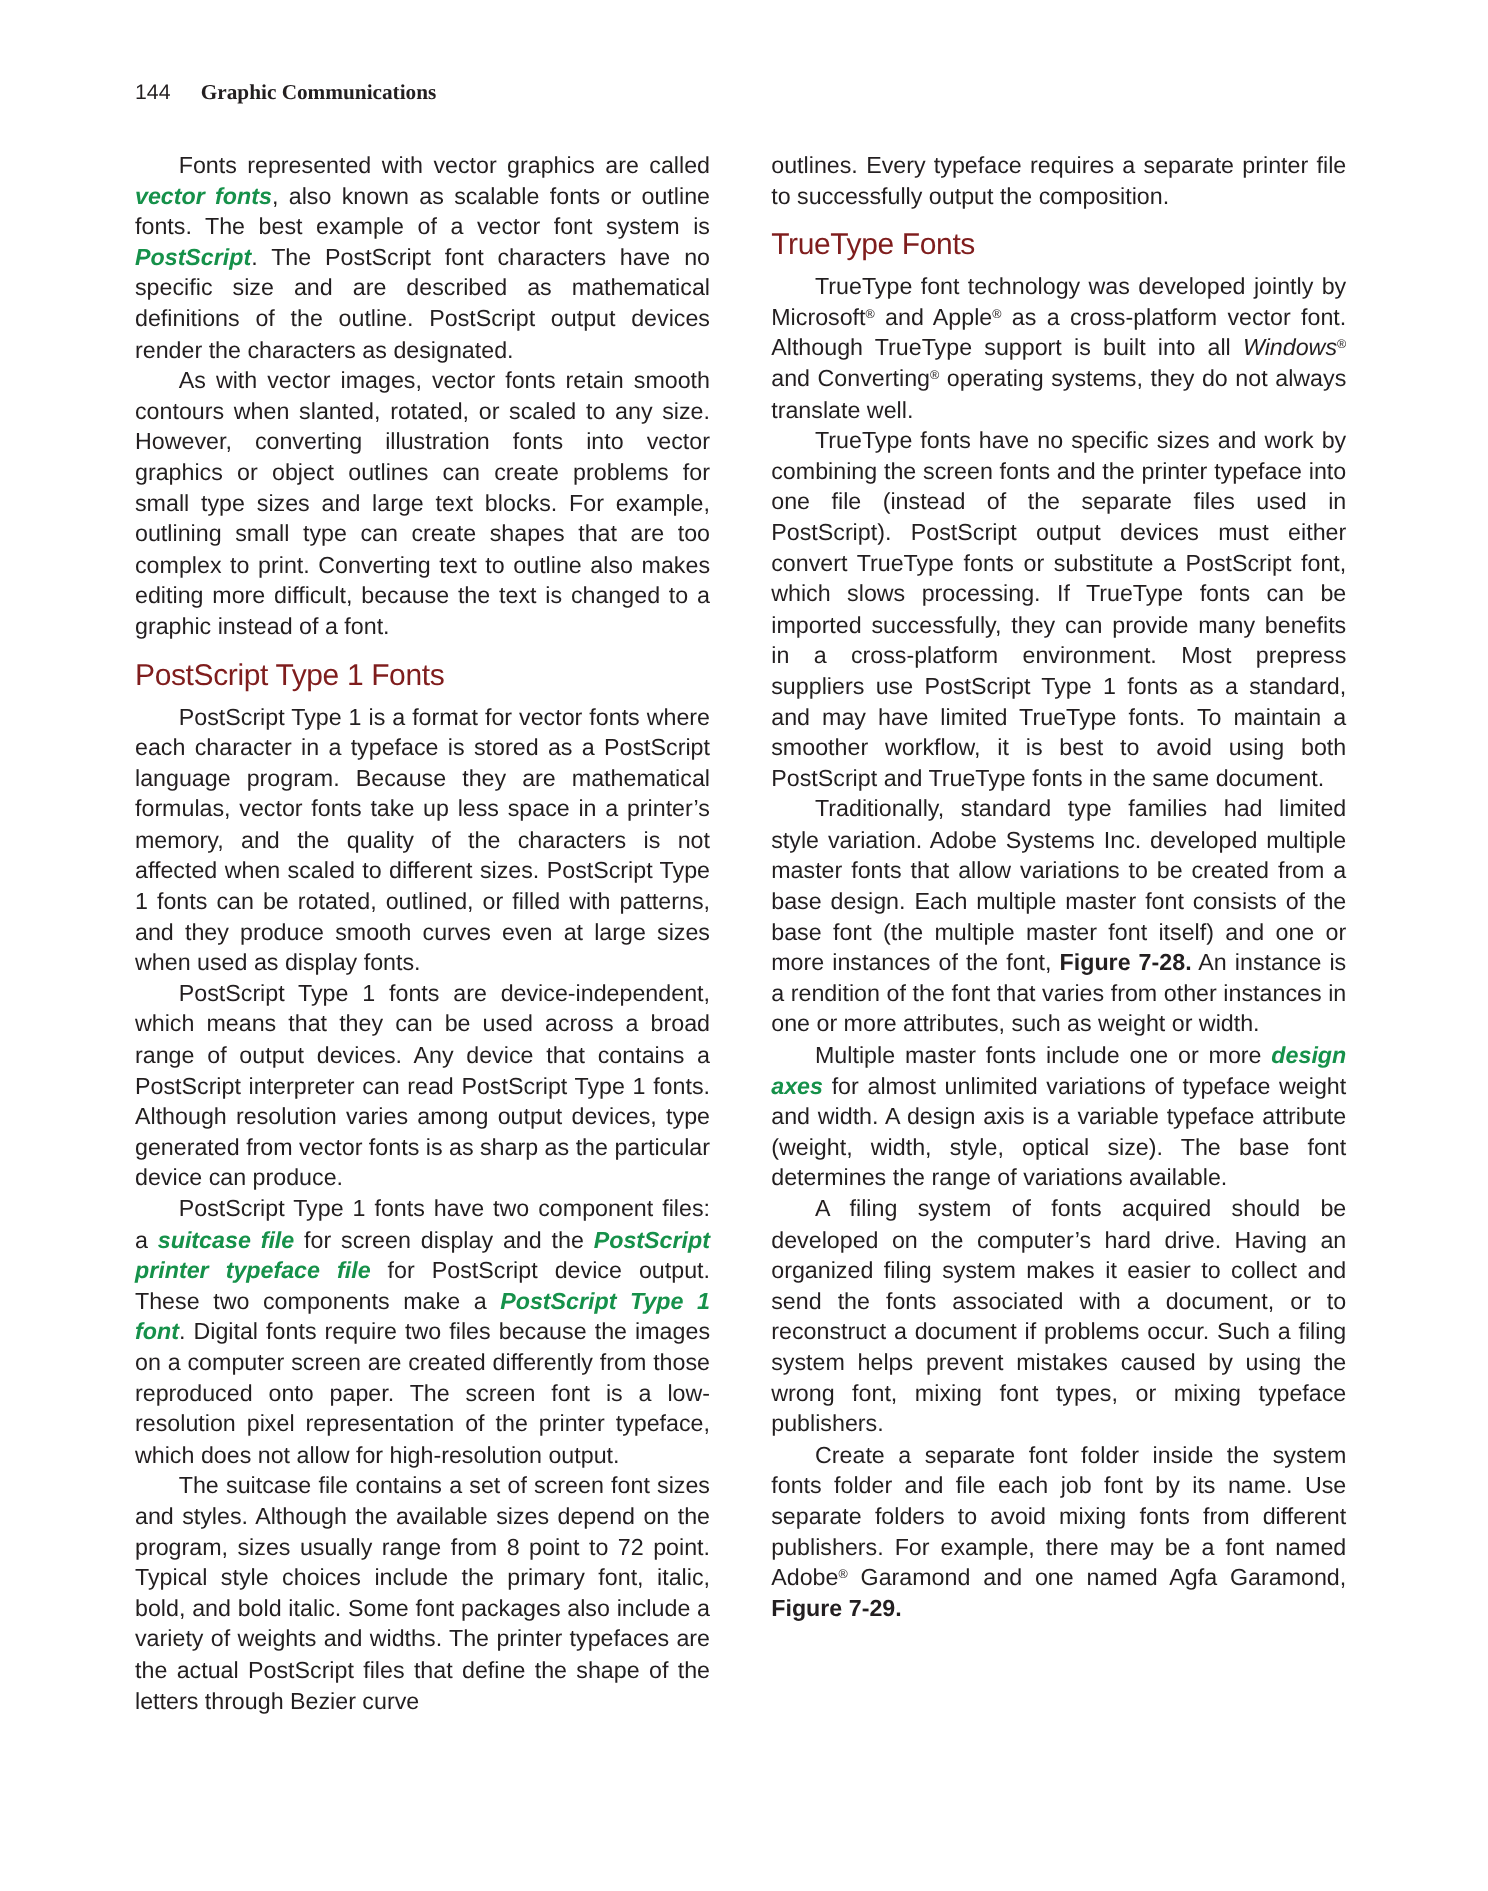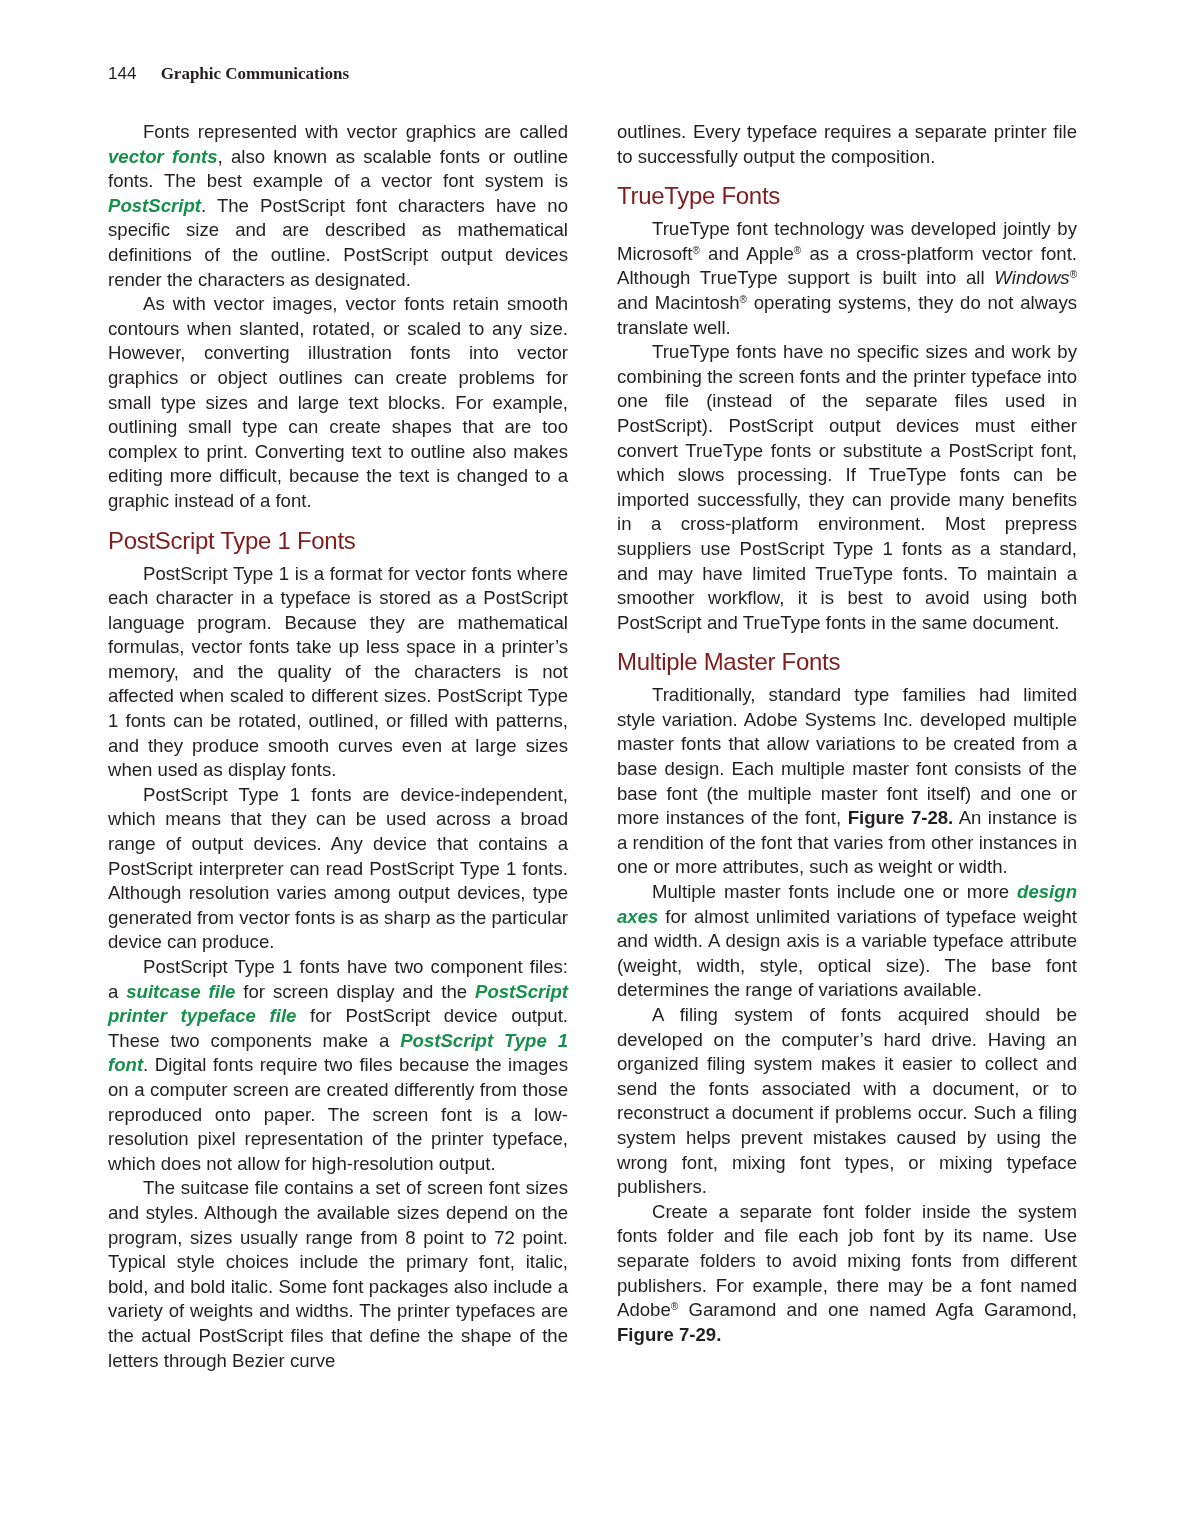--- a/index.html
+++ b/index.html
@@ -31,20 +31,19 @@
   <h2>PostScript Type 1 Fonts</h2>
   <p>PostScript Type 1 is a format for vector fonts where each character in a typeface is stored as a PostScript language program. Because they are mathematical formulas, vector fonts take up less space in a printer’s memory, and the quality of the characters is not affected when scaled to different sizes. PostScript Type 1 fonts can be rotated, outlined, or filled with patterns, and they produce smooth curves even at large sizes when used as display fonts.</p>
   <p>PostScript Type 1 fonts are device-independent, which means that they can be used across a broad range of output devices. Any device that contains a PostScript interpreter can read PostScript Type 1 fonts. Although resolution varies among output devices, type generated from vector fonts is as sharp as the particular device can produce.</p>
   <p><span>PostScript Type 1 fonts have two component files: a </span><span class="term">suitcase file</span><span> for screen display and the </span><span class="term">PostScript printer typeface file</span><span> for PostScript device output. These two components make a </span><span class="term">PostScript Type 1 font</span><span>. Digital fonts require two files because the images on a computer screen are created differently from those reproduced onto paper. The screen font is a low-resolution pixel representation of the printer typeface, which does not allow for high-resolution output.</span></p>
   <p>The suitcase file contains a set of screen font sizes and styles. Although the available sizes depend on the program, sizes usually range from 8 point to 72 point. Typical style choices include the primary font, italic, bold, and bold italic. Some font packages also include a variety of weights and widths. The printer typefaces are the actual PostScript files that define the shape of the letters through Bezier curve</p>
 </div>
 
 <div class="col right">
   <p class="noindent">outlines. Every typeface requires a separate printer file to successfully output the composition.</p>
   <h2>TrueType Fonts</h2>
-  <p><span>TrueType font technology was developed jointly by Microsoft</span><sup>®</sup><span> and Apple</span><sup>®</sup><span> as a cross-platform vector font. Although TrueType support is built into all </span><i>Windows</i><sup>®</sup><span> and Macintosh</span><sup>®</sup><span> operating systems, they do not always translate well.</span></p>
+  <p><span>TrueType font technology was developed jointly by Microsoft</span><sup>®</sup><span> and Apple</span><sup>®</sup><span> as a cross-platform vector font. Although TrueType support is built into all </span><i>Windows</i><sup>®</sup><span> and Converting</span><sup>®</sup><span> operating systems, they do not always translate well.</span></p>
   <p>TrueType fonts have no specific sizes and work by combining the screen fonts and the printer typeface into one file (instead of the separate files used in PostScript). PostScript output devices must either convert TrueType fonts or substitute a PostScript font, which slows processing. If TrueType fonts can be imported successfully, they can provide many benefits in a cross-platform environment. Most prepress suppliers use PostScript Type 1 fonts as a standard, and may have limited TrueType fonts. To maintain a smoother workflow, it is best to avoid using both PostScript and TrueType fonts in the same document.</p>
-  <h2>Multiple Master Fonts</h2>
   <p><span>Traditionally, standard type families had limited style variation. Adobe Systems Inc. developed multiple master fonts that allow variations to be created from a base design. Each multiple master font consists of the base font (the multiple master font itself) and one or more instances of the font, </span><span class="fig">Figure 7-28.</span><span> An instance is a rendition of the font that varies from other instances in one or more attributes, such as weight or width.</span></p>
   <p><span>Multiple master fonts include one or more </span><span class="term">design axes</span><span> for almost unlimited variations of typeface weight and width. A design axis is a variable typeface attribute (weight, width, style, optical size). The base font determines the range of variations available.</span></p>
   <p>A filing system of fonts acquired should be developed on the computer’s hard drive. Having an organized filing system makes it easier to collect and send the fonts associated with a document, or to reconstruct a document if problems occur. Such a filing system helps prevent mistakes caused by using the wrong font, mixing font types, or mixing typeface publishers.</p>
   <p><span>Create a separate font folder inside the system fonts folder and file each job font by its name. Use separate folders to avoid mixing fonts from different publishers. For example, there may be a font named Adobe</span><sup>®</sup><span> Garamond and one named Agfa Garamond, </span><span class="fig">Figure 7-29.</span></p>
 </div>
 
 </body></html>

